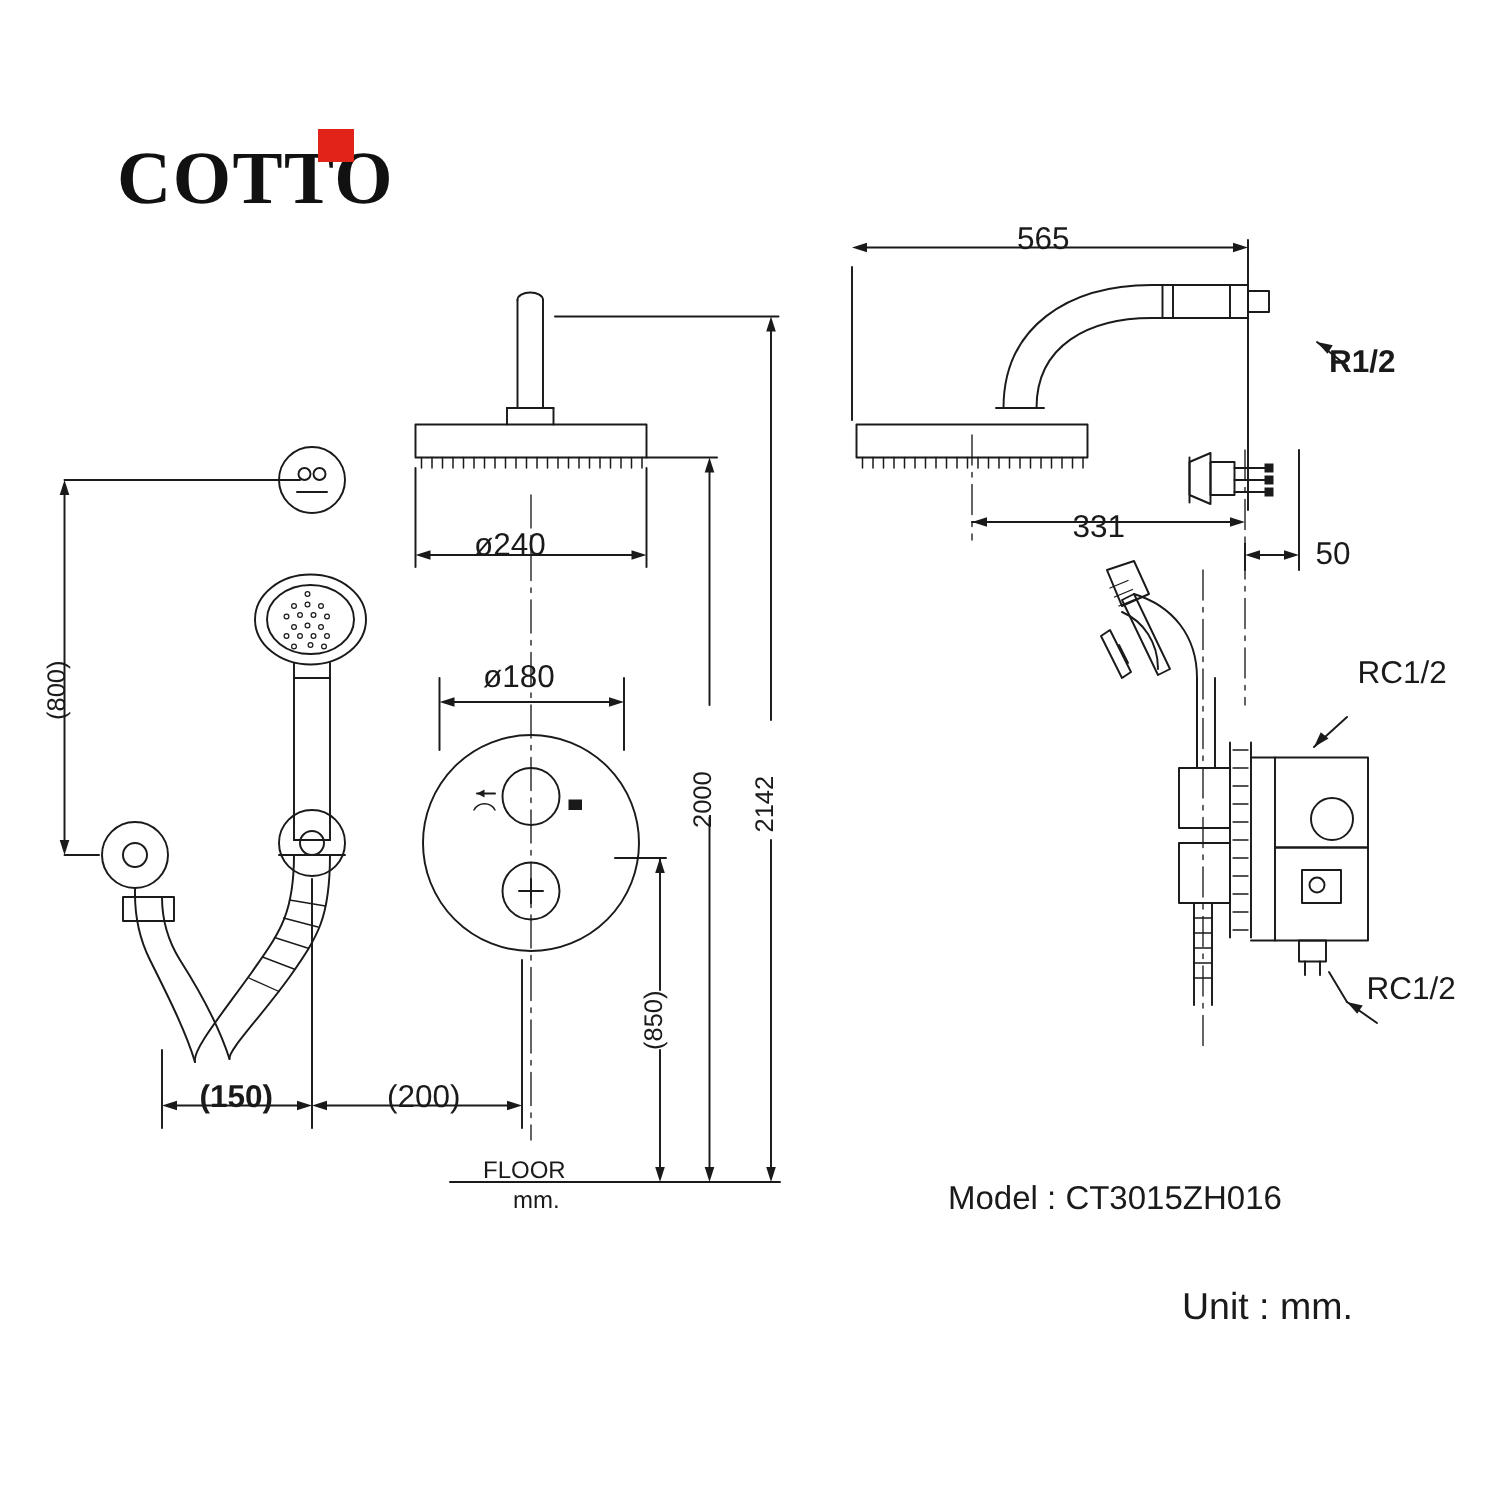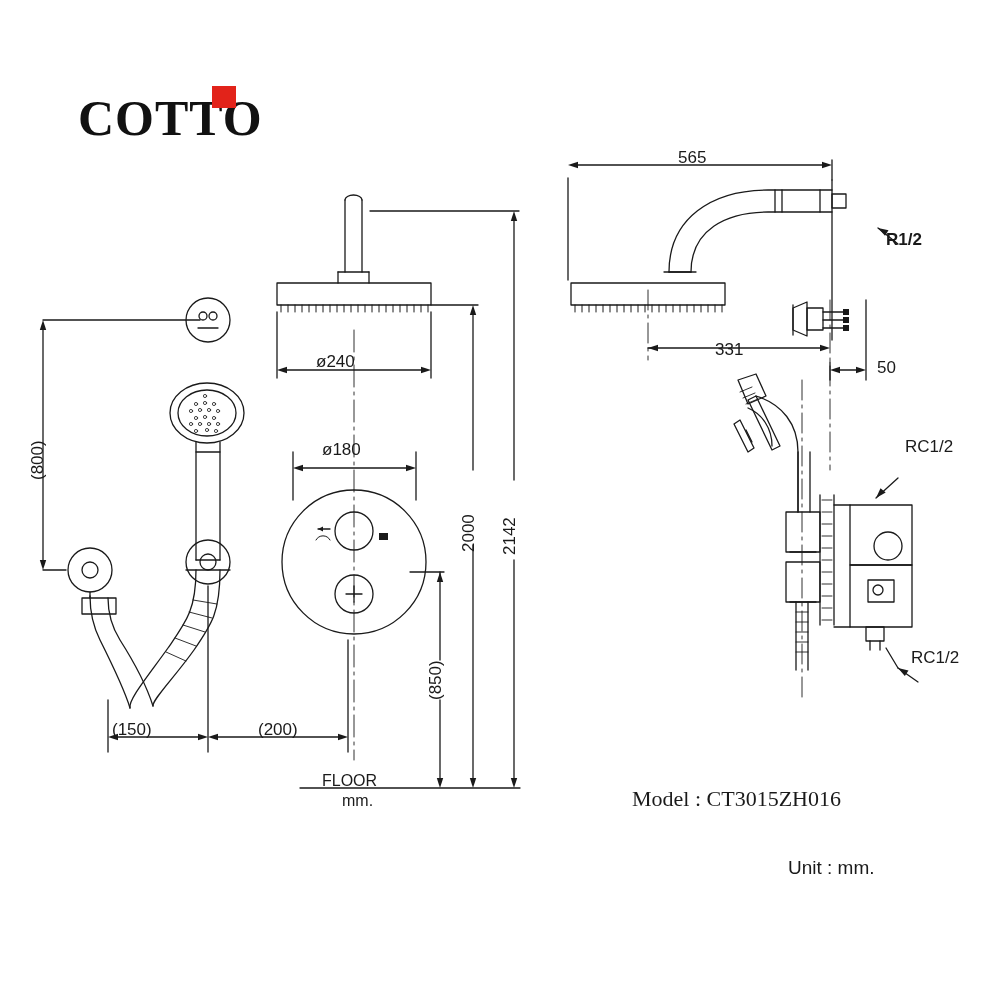--- a/index.html
+++ b/index.html
@@ -46,31 +46,31 @@
     height: 22px;
     background: #e2231a;
   }
   .txt {
     position: absolute;
     font-family: "Liberation Sans", sans-serif;
     color: #1a1a1a;
     white-space: nowrap;
   }
   .dim {
-    font-size: 17px;
+    font-size: 21px;
   }
   .dim-v {
     font-size: 17px;
     transform-origin: left top;
   }
   .model {
     font-size: 22px;
   }
   .unit {
-    font-size: 19px;
+    font-size: 25px;
   }
   .floor {
     font-size: 16px;
     text-align: right;
   }
 </style>
 </head>
 <body>
 
 <div id="sheet">
@@ -373,35 +373,35 @@
       <path d="M876 498 l4.5 -9.8 5.2 4.2 z" fill="#1a1a1a" stroke="none"></path>
       <line x1="898" y1="668" x2="918" y2="682"></line>
       <path d="M898 668 l10.5 2.4 -3.7 5.5 z" fill="#1a1a1a" stroke="none"></path>
       <line x1="898" y1="668" x2="886" y2="648"></line>
 
     </g>
   </svg>
 
   <div class="txt dim" style="left:316px; top:352px;">ø240</div>
   <div class="txt dim" style="left:322px; top:440px;">ø180</div>
-  <div class="txt dim" style="left:112px; top:720px;">(150)</div>
+  <div class="txt dim" style="left:133px; top:720px;font-weight:bold;">(150)</div>
   <div class="txt dim" style="left:258px; top:720px;">(200)</div>
 
   <div class="txt dim-v" style="left:28px; top:480px; transform: rotate(-90deg);">(800)</div>
   <div class="txt dim-v" style="left:426px; top:700px; transform: rotate(-90deg);">(850)</div>
   <div class="txt dim-v" style="left:459px; top:552px; transform: rotate(-90deg);">2000</div>
   <div class="txt dim-v" style="left:500px; top:555px; transform: rotate(-90deg);">2142</div>
 
   <div class="txt dim" style="left:678px; top:148px;">565</div>
   <div class="txt dim" style="left:715px; top:340px;">331</div>
   <div class="txt dim" style="left:877px; top:358px;">50</div>
 
   <div class="txt dim" style="left:886px; top:230px;font-weight:bold;">R1/2</div>
   <div class="txt dim" style="left:905px; top:437px;">RC1/2</div>
   <div class="txt dim" style="left:911px; top:648px;">RC1/2</div>
 
   <div class="txt floor" style="left:322px; top:772px;">FLOOR</div>
   <div class="txt floor" style="left:342px; top:792px;">mm.</div>
 
-  <div class="txt model" style="left:632px; top:786px;font-family:Liberation Serif, serif;">Model : CT3015ZH016</div>
+  <div class="txt model" style="left:632px; top:786px;">Model : CT3015ZH016</div>
   <div class="txt unit" style="left:788px; top:857px;">Unit : mm.</div>
 
 </div>
 
 </body></html>

